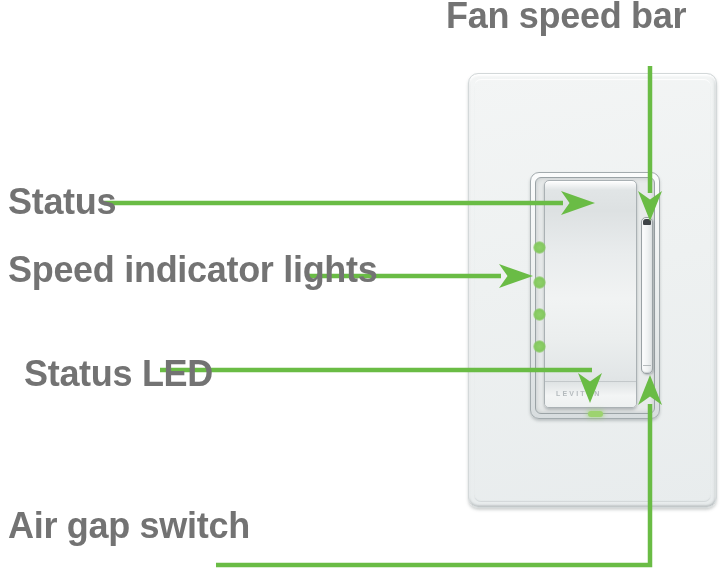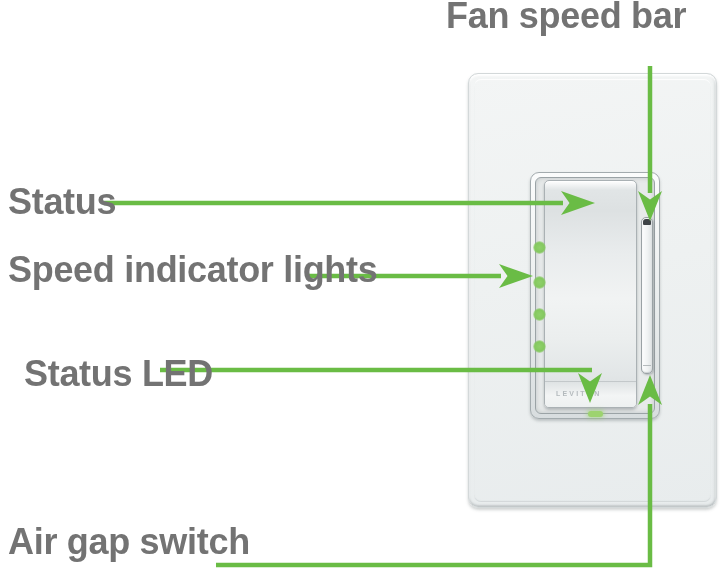--- a/index.html
+++ b/index.html
@@ -74,21 +74,21 @@
   
   .overlay{position:absolute;left:0;top:0;width:728px;height:585px;pointer-events:none;}
   .callout-label{
     position:absolute;color:#737373;font-size:36px;font-weight:700;
     line-height:28px;letter-spacing:-0.3px;white-space:nowrap;
   }
   .label-fan{left:446px;top:2px;width:240px;text-align:center;}
   .label-rocker{left:8px;top:188px;}
   .label-speed{left:8px;top:256px;}
   .label-status{left:8px;top:360px;margin-left:16px;}
-  .label-airgap{left:8px;top:528px;}
+  .label-airgap{left:8px;top:512px;}
 </style>
 </head>
 <body>
 
 <div class="canvas">
 
   <div class="wallplate"></div>
 
   <div class="bezel">
     <div class="bezel-inner"></div>

